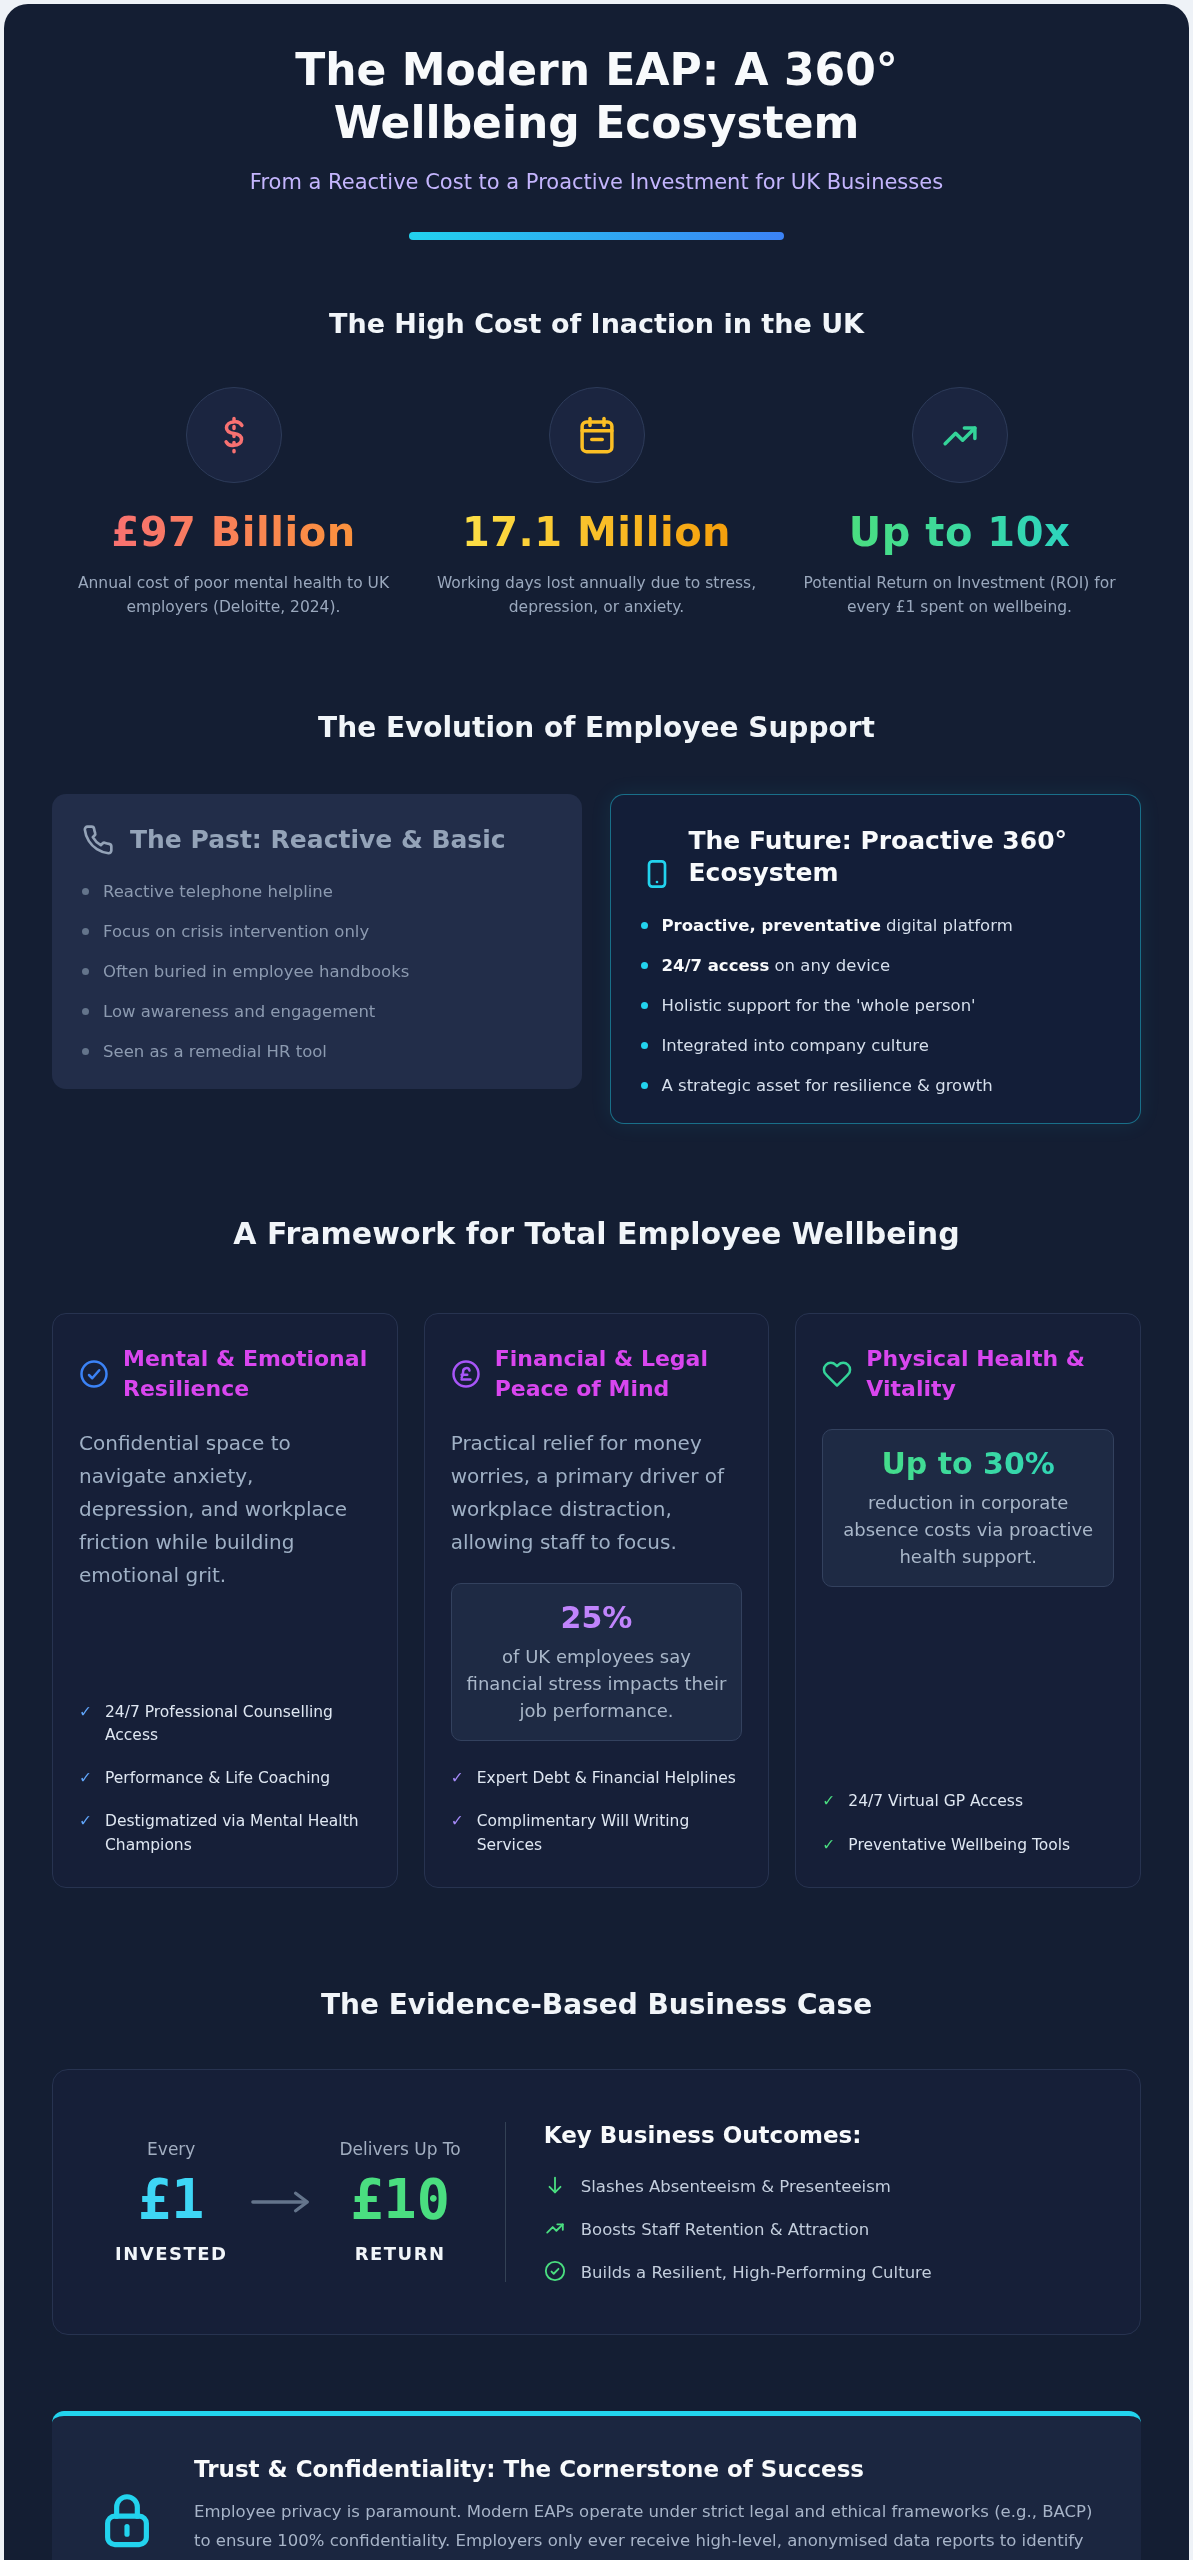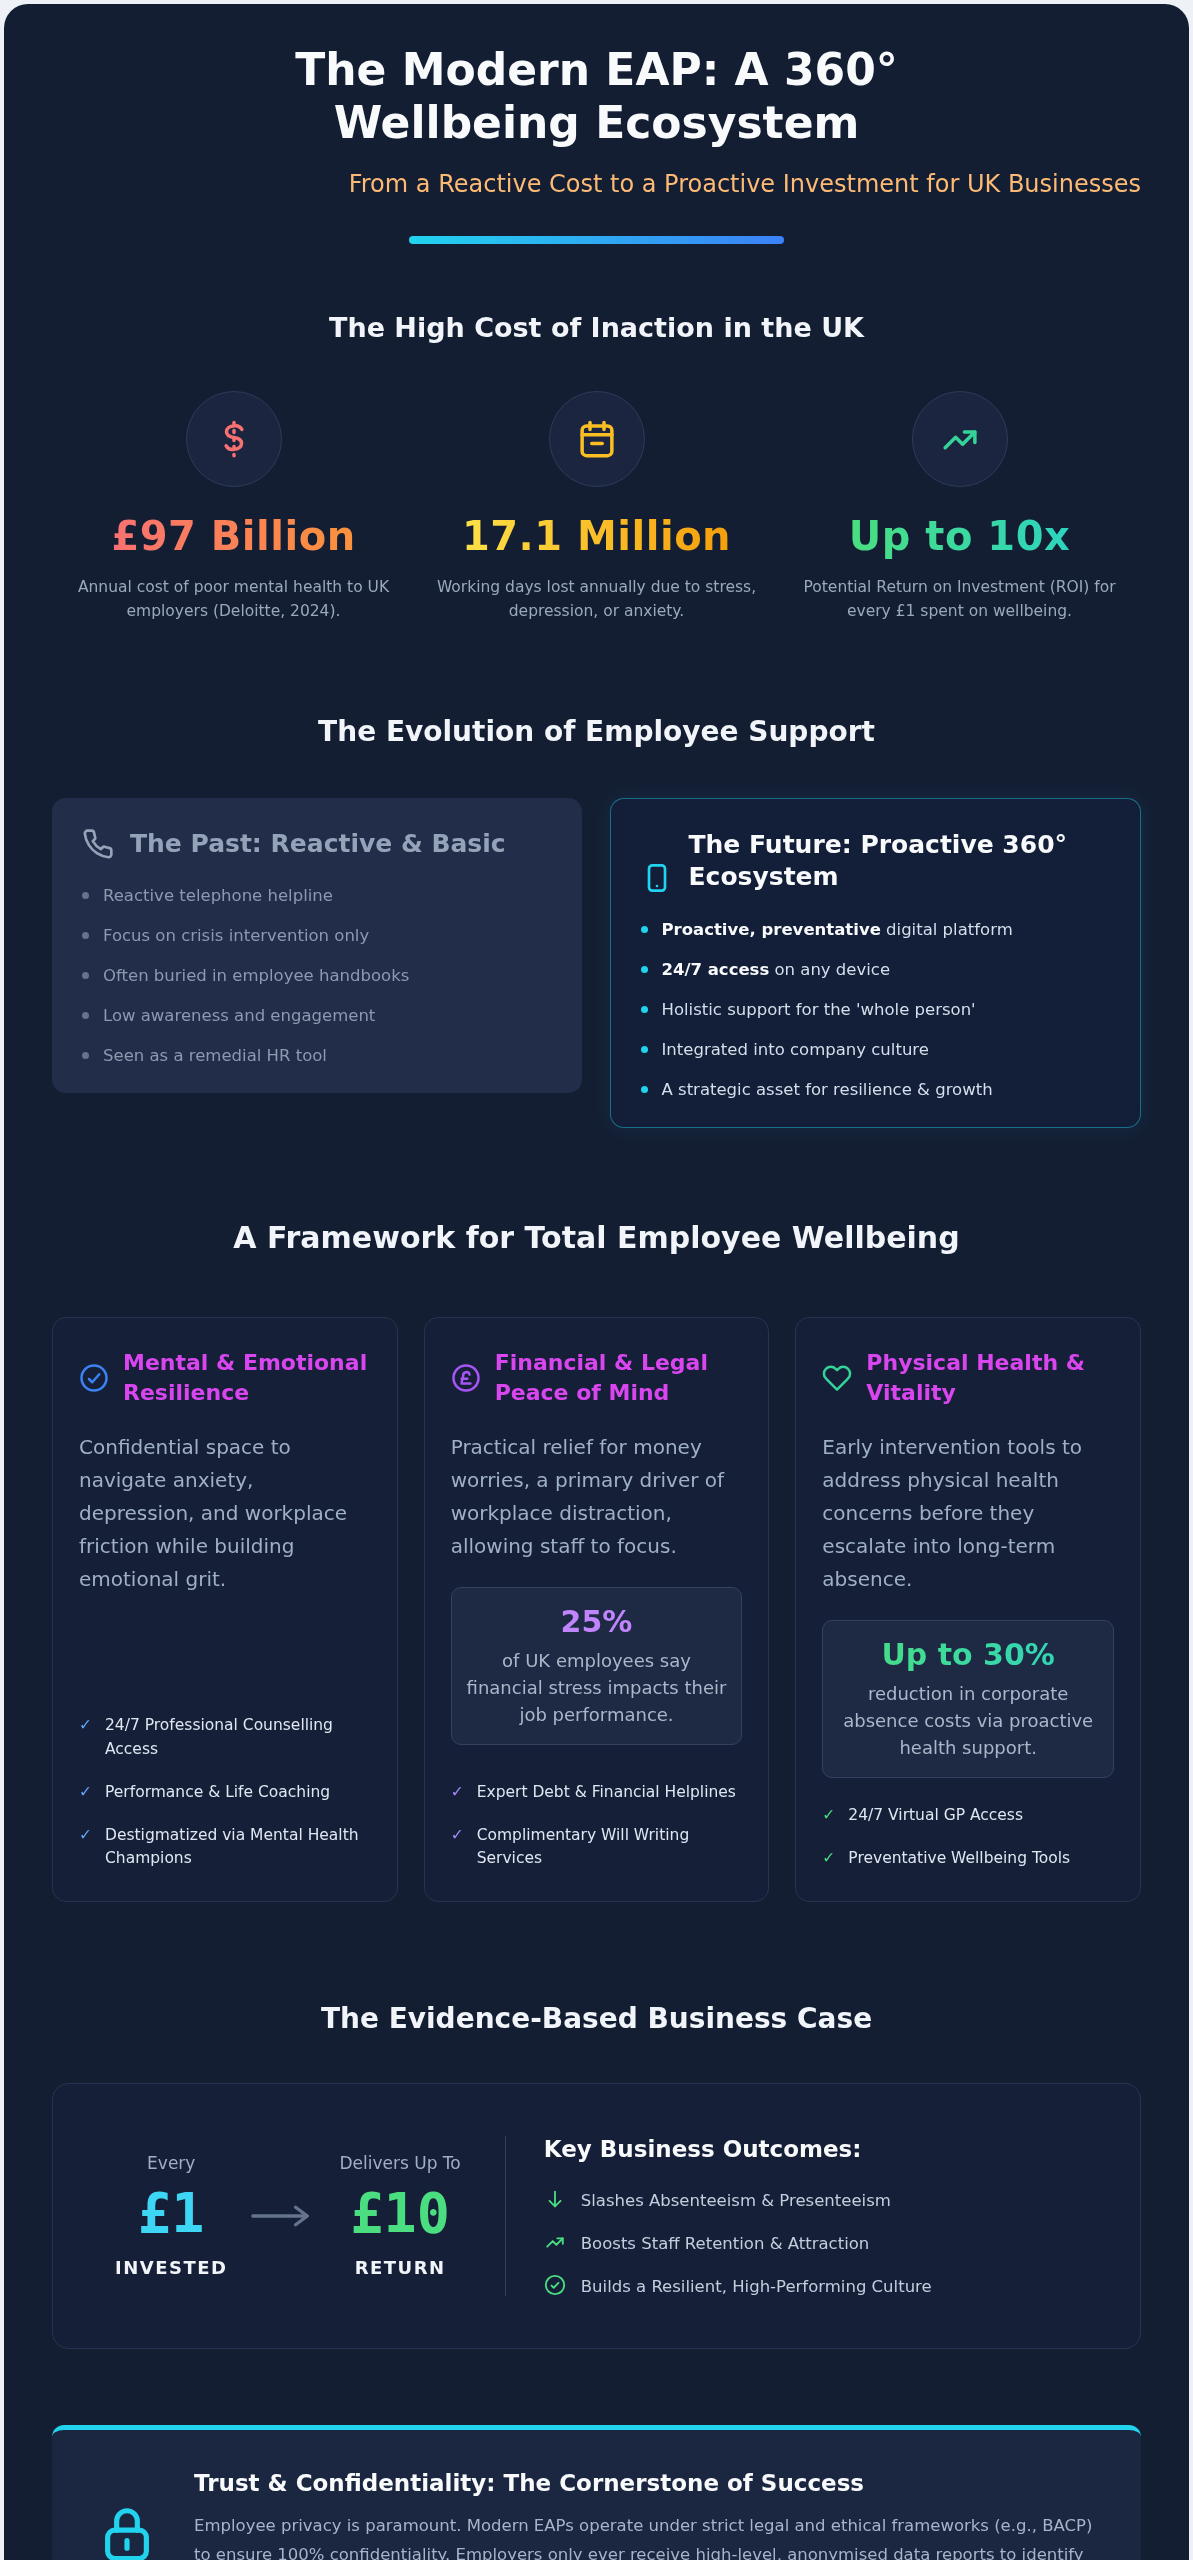--- a/index.html
+++ b/index.html
@@ -22,24 +22,24 @@
   .title {
     text-align: center;
     font-size: 44px;
     font-weight: bold;
     line-height: 1.2;
     color: #f8fafc;
     max-width: 860px;
     margin: 0 auto;
   }
   .subtitle {
-    text-align: right;
+    text-align: center;
     margin-top: 20px;
-    font-size: 24px;
-    color: #fdba74;
+    font-size: 21px;
+    color: #c4b5fd;
   }
   .title-underline {
     width: 375px; height: 8px;
     margin: 38px auto 0;
     border-radius: 4px;
     background: linear-gradient(90deg, #22d3ee, #3b82f6);
   }
   
   .section-h {
     text-align: center;
@@ -357,21 +357,20 @@
 
     <div class="fw-card">
       <div class="fw-head">
         <span>
           <svg viewBox="0 0 24 24" fill="none" stroke="currentColor" stroke-width="2" stroke-linecap="round" stroke-linejoin="round" class="ic-green">
             <path d="M20.84 4.61a5.5 5.5 0 0 0-7.78 0L12 5.67l-1.06-1.06a5.5 5.5 0 0 0-7.78 7.78l1.06 1.06L12 21.23l7.78-7.78 1.06-1.06a5.5 5.5 0 0 0 0-7.78z"></path>
           </svg>
         </span>
         <span class="fw-title">Physical Health &amp; Vitality</span>
       </div>
-      <p class="fw-body">Early intervention tools to address physical health concerns before they escalate into long-term absence.</p>
       <div class="fw-statbox">
         <div class="fw-stat-value grad-text grad-green">Up to 30%</div>
         <div class="fw-stat-desc">reduction in corporate absence costs via proactive health support.</div>
       </div>
       <div class="fw-spacer"></div>
       <ul class="check-list">
           <li>
             <span class="check-mark cm-green">✓</span>
             <span>24/7 Virtual GP Access</span>
           </li>

